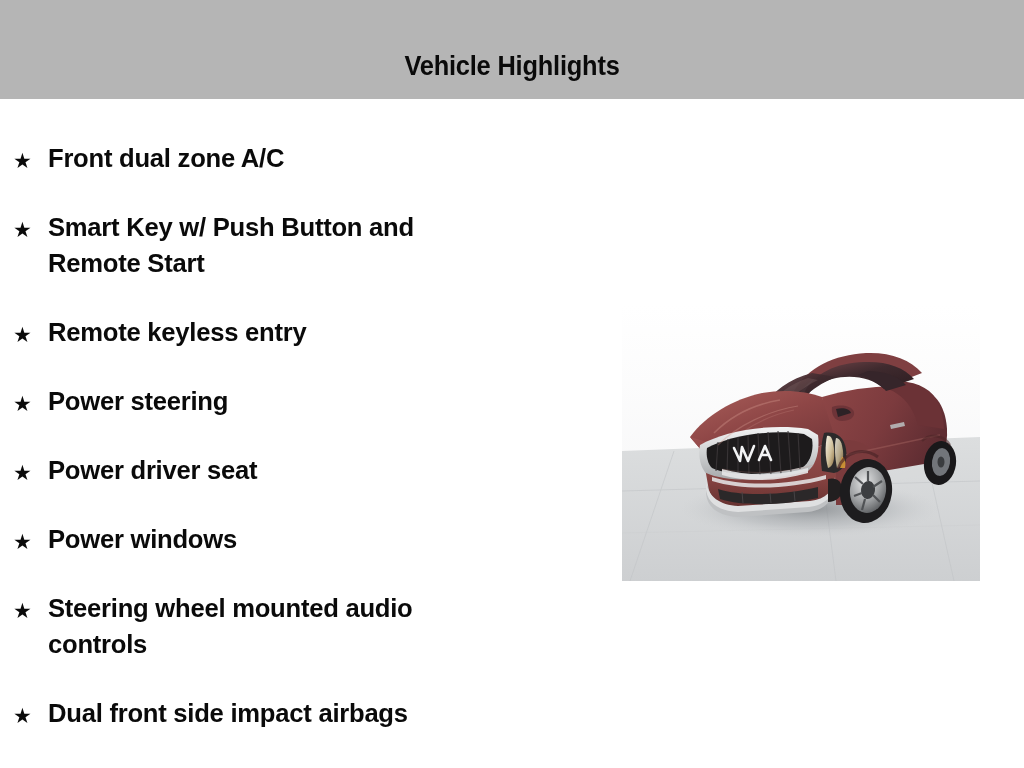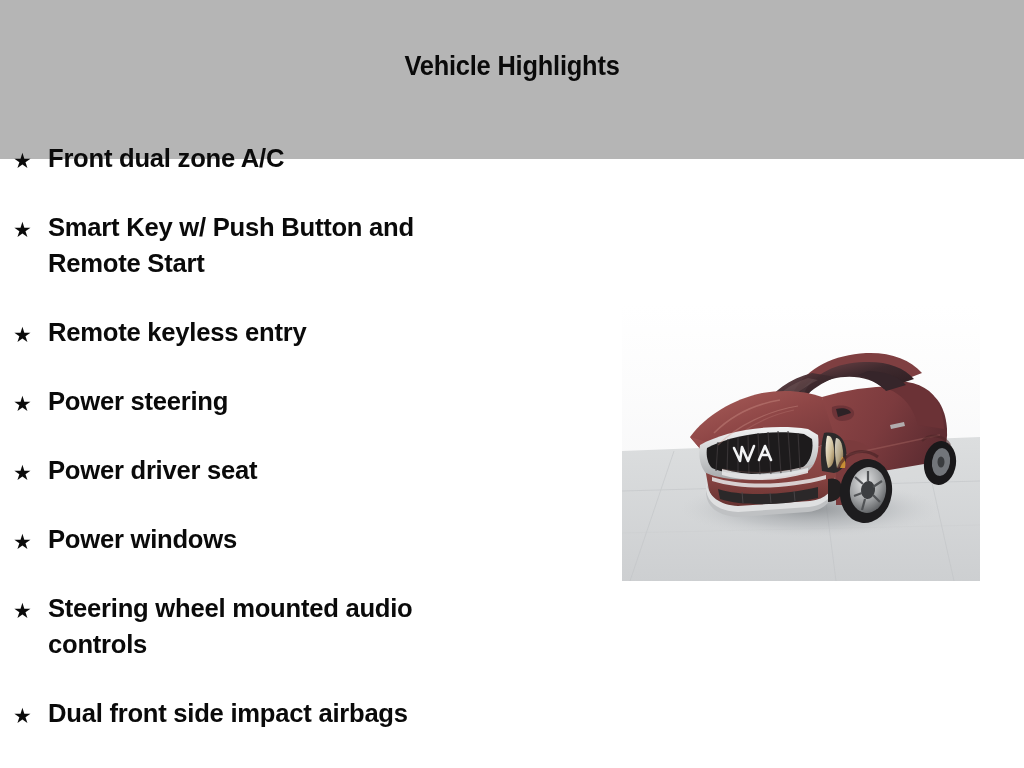--- a/index.html
+++ b/index.html
@@ -15,21 +15,21 @@
     overflow: hidden;
     position: relative;
   }
 
   
   .header-band {
     position: absolute;
     left: 0;
     top: 0;
     width: 1024px;
-    height: 159px;
+    height: 99px;
     background: #b5b5b5;
     box-sizing: border-box;
   }
   .header-title {
     position: absolute;
     left: 0;
     top: 50px;
     width: 1024px;
     text-align: center;
     font-family: "Liberation Sans", sans-serif;

